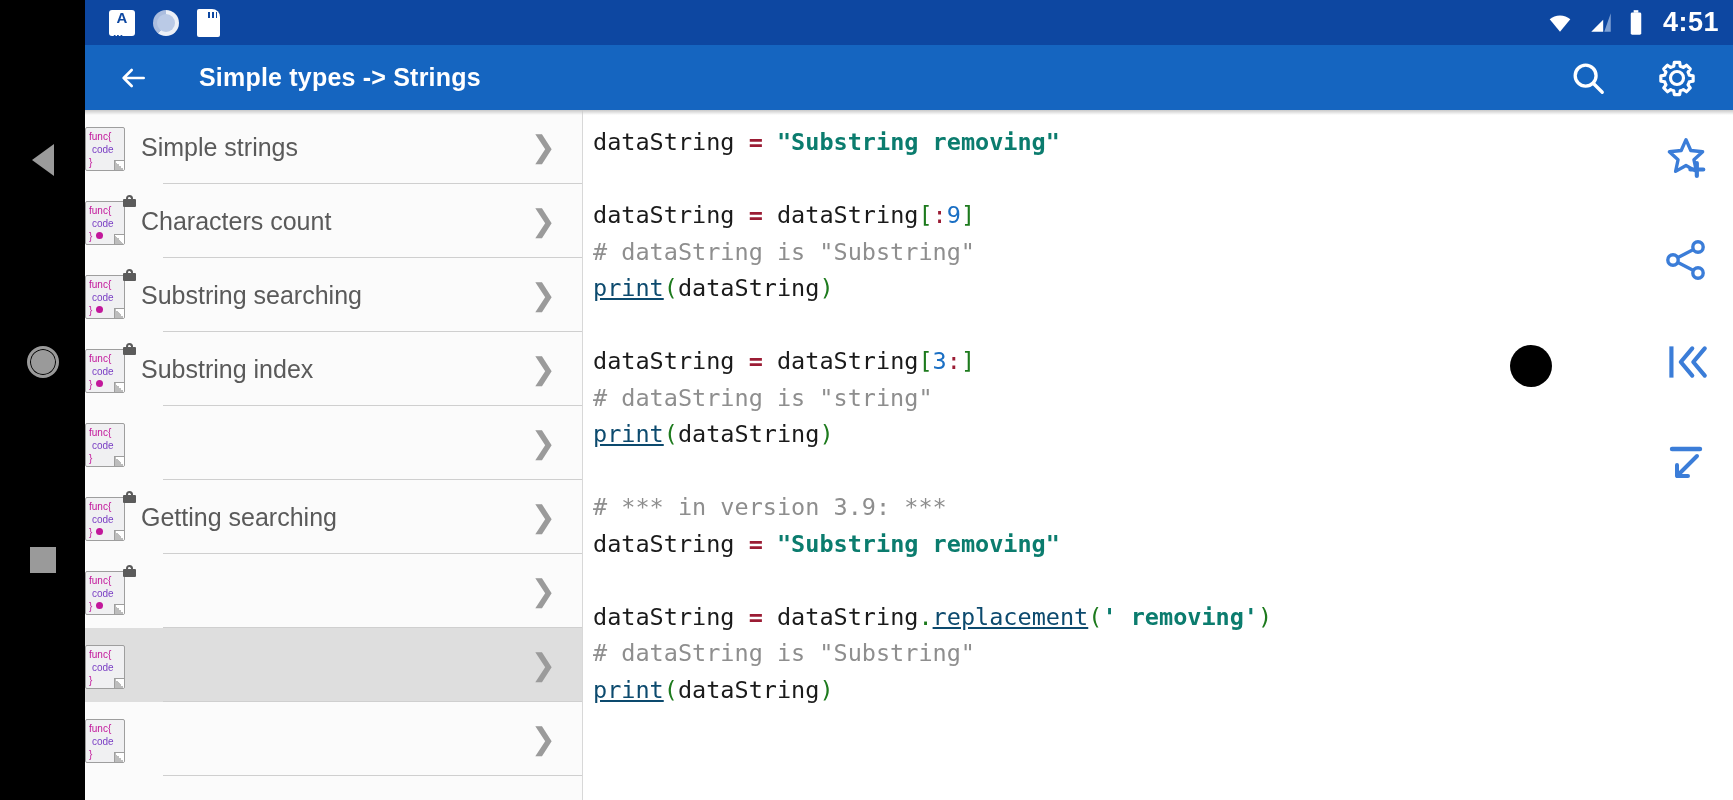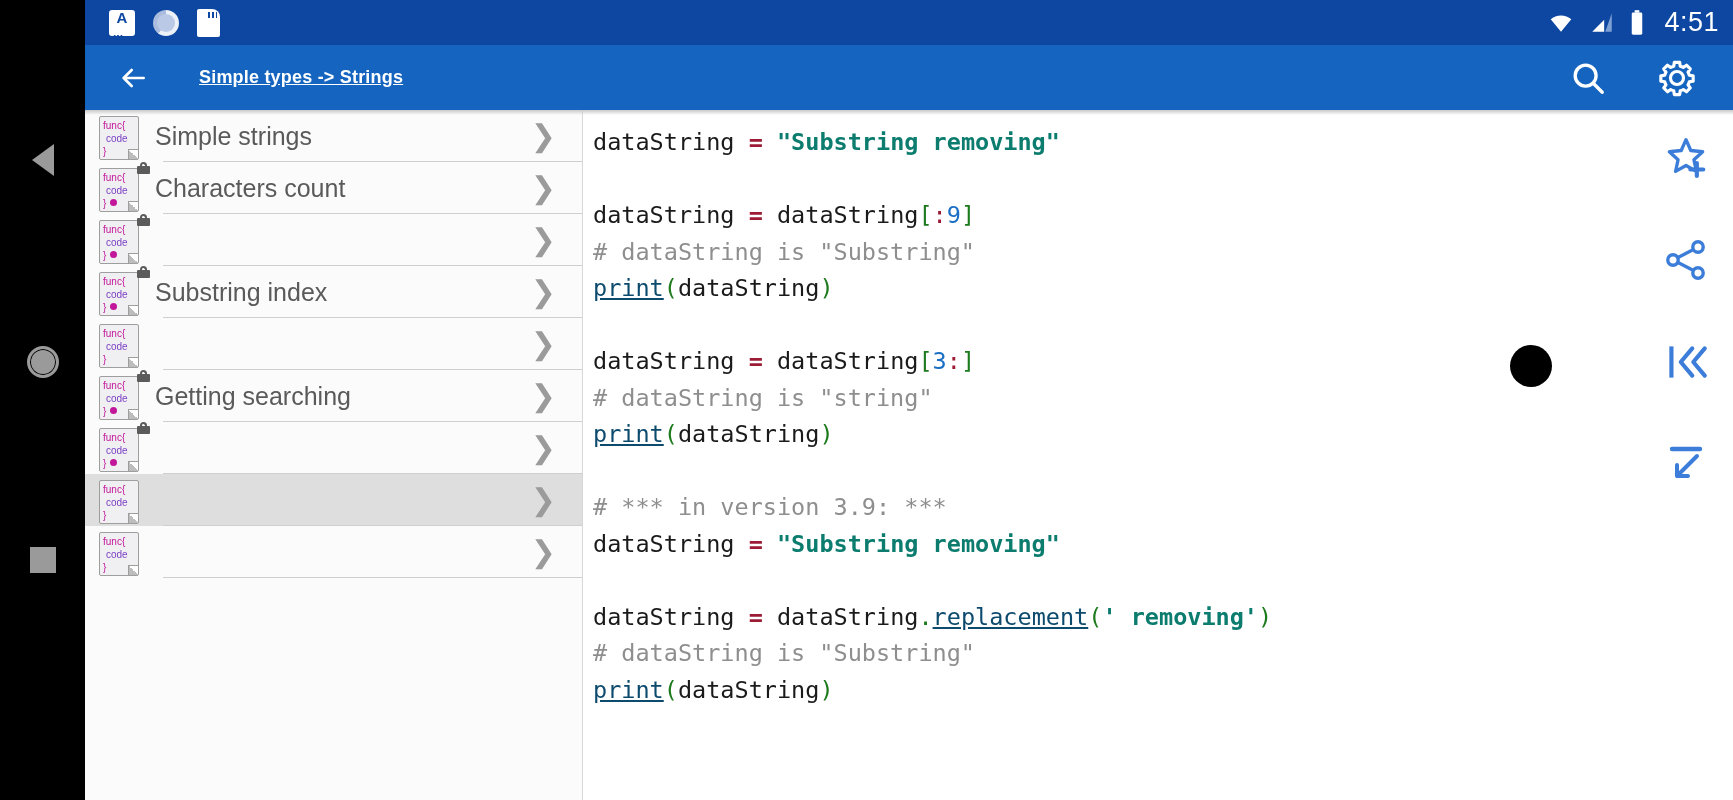--- a/index.html
+++ b/index.html
@@ -75,21 +75,21 @@
     background: #0d47a1;
     display: flex;
     align-items: center;
     padding: 0 14px 0 24px;
   }
   #statusbar .left-icons { display:flex; align-items:center; gap:18px; }
   #statusbar .right-icons {
     margin-left:auto; display:flex; align-items:center; gap:12px;
   }
   .sb-clock {
-    color:#fff; font-size:27px; font-weight:400;
+    color:#fff; font-size:27px; font-weight:700;
     font-family:"Liberation Sans", sans-serif;
     letter-spacing:.5px; margin-left:6px;
   }
 
   .icon-appnotif {
     width:26px; height:26px; background:#fff; border-radius:3px;
     color:#0d47a1; font-size:15px; font-weight:bold;
     display:flex; align-items:flex-start; justify-content:center;
     line-height:14px; padding-top:1px;
     position:relative;
@@ -121,25 +121,24 @@
   
   #appbar {
     height: 65px;
     background: #1565c0;
     display: flex;
     align-items: center;
     padding: 0 14px 0 28px;
   }
   #appbar .title {
     color: #fff;
-    font-size: 18px;
+    font-size: 25px;
     font-weight: bold;
     margin-left: 46px;
     letter-spacing: .2px;
-    text-decoration: underline;
   }
   #appbar .actions { margin-left:auto; display:flex; align-items:center; gap:50px; padding-right:22px; }
   .appbar-btn { display:flex; align-items:center; justify-content:center; cursor:pointer; }
 
   
   #content {
     position: relative;
     height: 690px;
     display: flex;
     background: #fff;
@@ -149,22 +148,21 @@
   #list {
     width: 498px;
     background: #fbfbfb;
     border-right: 1px solid #d8d8d8;
     overflow: hidden;
     position: relative;
   }
   .list-item {
     display: flex;
     align-items: center;
-    height: 52px;
-    padding-left: 14px;
+    height: 74px;
     position: relative;
     cursor: pointer;
   }
   .list-item.selected { background: #dedede; }
   .list-item .divider {
     position:absolute; left:78px; right:0; bottom:0; height:1px; background:#cfcfcf;
   }
   .item-icon-wrap { position: relative; width: 46px; height: 52px; flex: 0 0 46px; }
   .code-doc {
     position:absolute; left:0; top:6px;
@@ -370,20 +368,21 @@
               <div class="code-doc">
                 <div class="l1">func{</div>
                 <div class="l2">code</div>
                 <div class="l3">}<span class="dot"></span></div>
               </div>
               <div class="lock">
                 <div class="shackle"></div>
                 <div class="body"></div>
               </div>
             </div>
+            <div class="item-label">Substring searching</div>
             <div class="chev">❯</div>
             <div class="divider"></div>
           </div>
           <div class="list-item">
             <div class="item-icon-wrap">
               <div class="code-doc">
                 <div class="l1">func{</div>
                 <div class="l2">code</div>
                 <div class="l3">}<span class="dot"></span></div>
               </div>

